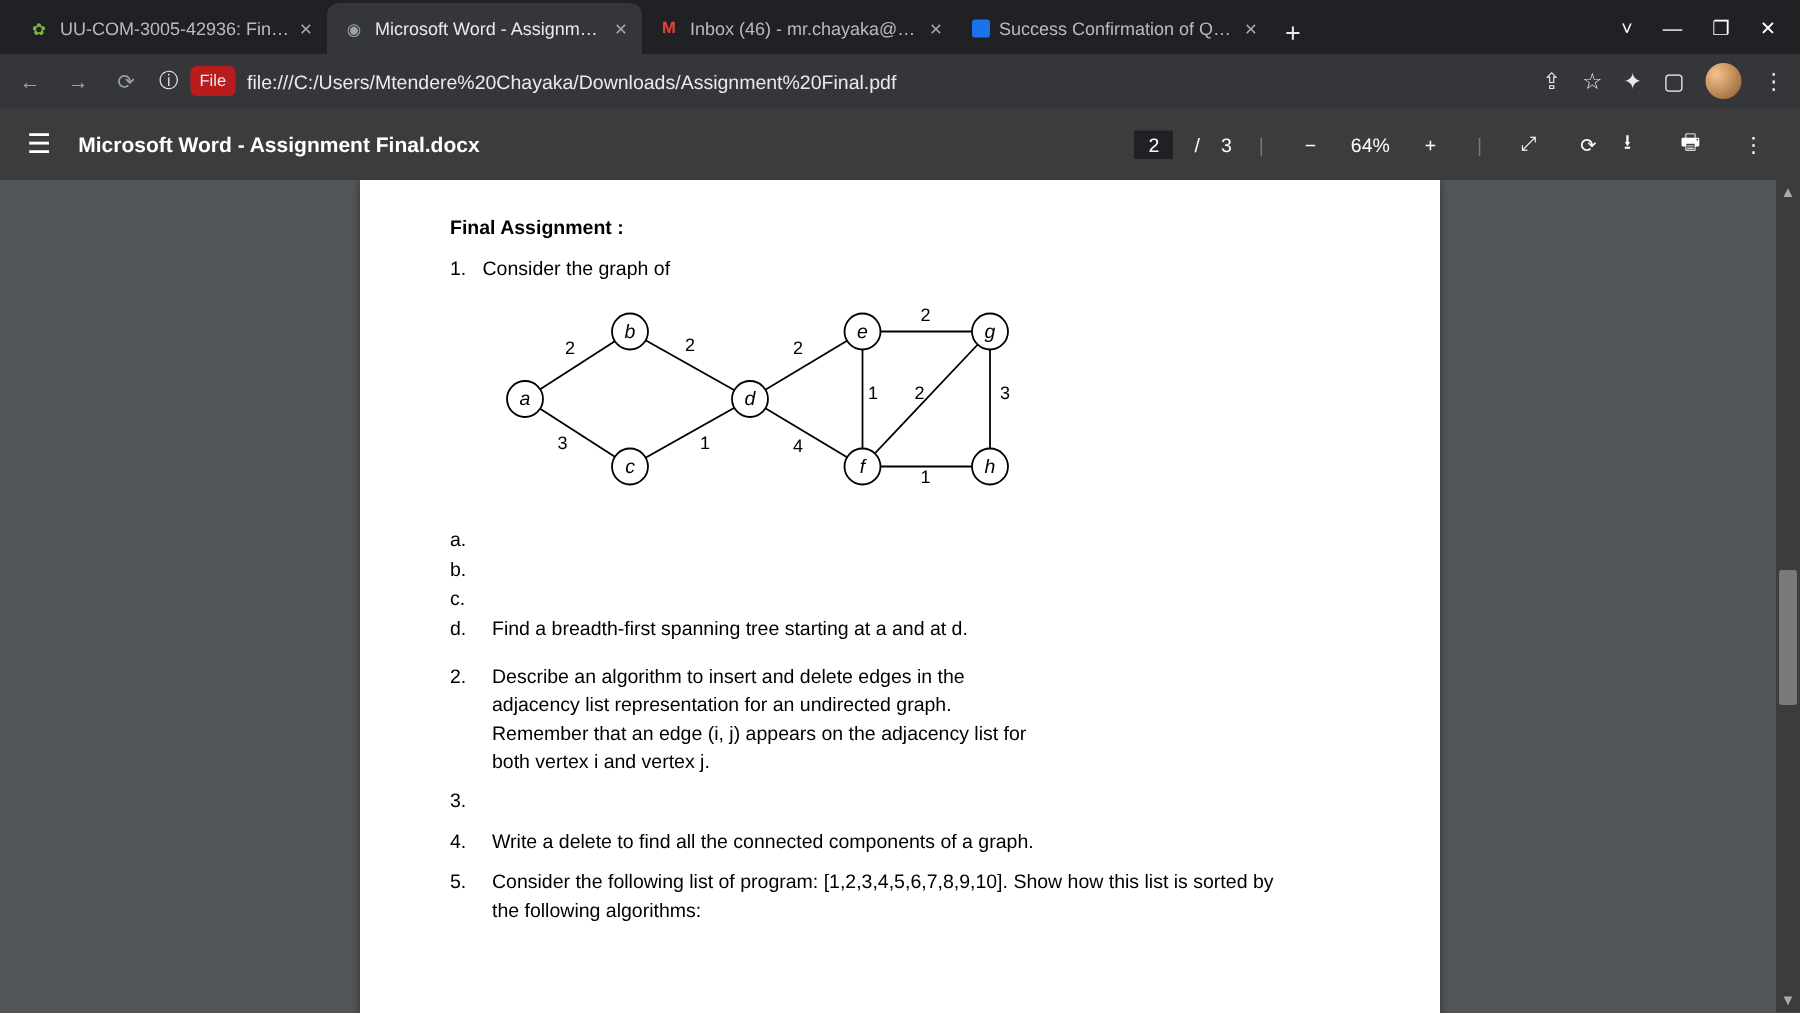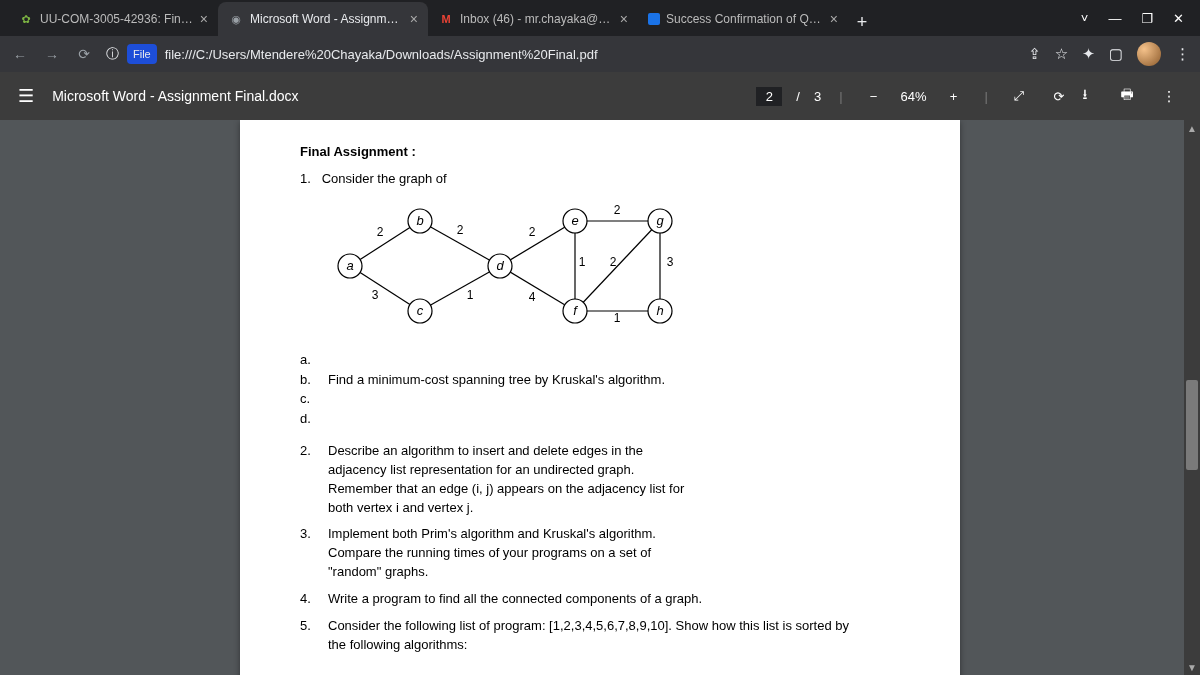--- a/index.html
+++ b/index.html
@@ -9,27 +9,27 @@
 .tab { display: flex; align-items: center; height: 34px; padding: 0 10px; font-size: 12px; color: #bbb; border-top-left-radius: 8px; border-top-right-radius: 8px; max-width: 210px; min-width: 120px; gap: 6px; position: relative; cursor: pointer; }
 .tab.active { background: #35363a; color: #e8eaed; }
 .tab-title { white-space: nowrap; overflow: hidden; text-overflow: ellipsis; flex: 1; }
 .tab-close { font-size: 14px; color: #aaa; cursor: pointer; }
 .tab-add { width: 28px; height: 28px; display: flex; align-items: center; justify-content: center; color: #e8eaed; font-size: 18px; cursor: pointer; }
 .win-ctrls { display: flex; gap: 20px; padding: 0 16px 10px 30px; color: #fff; font-size: 13px; }
 .win-ctrls span { cursor: pointer; }
 .addr { height: 36px; background: #35363a; display: flex; align-items: center; padding: 0 10px; gap: 12px; font-size: 14px; color: #e8eaed; }
 .nav-icn { width: 20px; height: 20px; display: flex; align-items: center; justify-content: center; color: #9aa0a6; cursor: pointer; }
 .urlbox { flex: 1; display: flex; align-items: center; gap: 8px; font-size: 13px; color: #e8eaed; }
-.info-chip { background: #1d4ed8; border-radius: 4px; font-size: 11px; padding: 4px 6px; color: #e8eaed; }
+.info-chip { background: #b91c1c; border-radius: 4px; font-size: 11px; padding: 4px 6px; color: #e8eaed; }
 .addr-right { display: flex; gap: 14px; align-items: center; }
 .addr-right span { cursor: pointer; color: #e8eaed; font-size: 15px; }
 .avatar { width: 24px; height: 24px; border-radius: 50%; background: radial-gradient(circle at 30% 30%, #f5c28b, #8b5a2b); }
 .toolbar { height: 48px; background: #3c3c3c; display: flex; align-items: center; padding: 0 18px; color: #fff; font-size: 14px; }
 .hamburger { margin-right: 18px; font-size: 18px; cursor: pointer; }
-.fname { font-weight: 400; flex: 1; }
+.fname { font-weight: 700; flex: 1; }
 .tb-center { display: flex; align-items: center; gap: 14px; font-size: 13px; }
 .pagebox { background: #202124; color: #fff; padding: 2px 6px; width: 26px; text-align: center; font-size: 13px; }
 .divider { color: #777; margin: 0 4px; }
 .tb-btn { width: 26px; height: 26px; display: flex; align-items: center; justify-content: center; cursor: pointer; color: #fff; }
 .tb-right { display: flex; gap: 16px; margin-left: auto; }
 .viewer { height: 555px; background: #525659; overflow: auto; position: relative; display: flex; justify-content: center; padding-top: 0; }
 .page { width: 720px; min-height: 900px; background: #fff; color: #000; padding: 24px 60px; font-family: "Times New Roman", serif; font-size: 13px; box-shadow: 0 2px 6px rgba(0,0,0,.4); }
 .sec-title { font-weight: bold; margin-bottom: 12px; font-size: 13px; }
 .q-title { font-weight: bold; color: #333; margin-bottom: 3px; }
 .q1 { margin-left: 0; }
@@ -175,41 +175,40 @@
         <text x="350" y="70">3</text>
       </g>
     </svg>
 
     <div class="sub-list">
       <div>
           <span class="lbl">a.</span>
         </div>
       <div>
           <span class="lbl">b.</span>
-          <span>Find a minimum-cost spanning tree by Kruskal's algorithm.</span>
         </div>
       <div>
           <span class="lbl">c.</span>
         </div>
       <div>
           <span class="lbl">d.</span>
+          <span>Find a breadth-first spanning tree starting at a and at d.</span>
         </div>
     </div>
 
     <div class="num-q">
         <span class="lbl">2.</span>
         <span style="max-width:370px">Describe an algorithm to insert and delete edges in the adjacency list representation for an undirected graph. Remember that an edge (i, j) appears on the adjacency list for both vertex i and vertex j.</span>
       </div>
     <div class="num-q">
         <span class="lbl">3.</span>
-        <span style="max-width:370px">Implement both Prim's algorithm and Kruskal's algorithm. Compare the running times of your programs on a set of "random" graphs.</span>
       </div>
     <div class="num-q">
         <span class="lbl">4.</span>
-        <span>Write a program to find all the connected components of a graph.</span>
+        <span>Write a delete to find all the connected components of a graph.</span>
       </div>
     <div class="num-q">
         <span class="lbl">5.</span>
         <span style="max-width:530px">Consider the following list of program: [1,2,3,4,5,6,7,8,9,10]. Show how this list is sorted by the following algorithms:</span>
       </div>
 
     
   </div>
 
   <div class="scroll-track">

